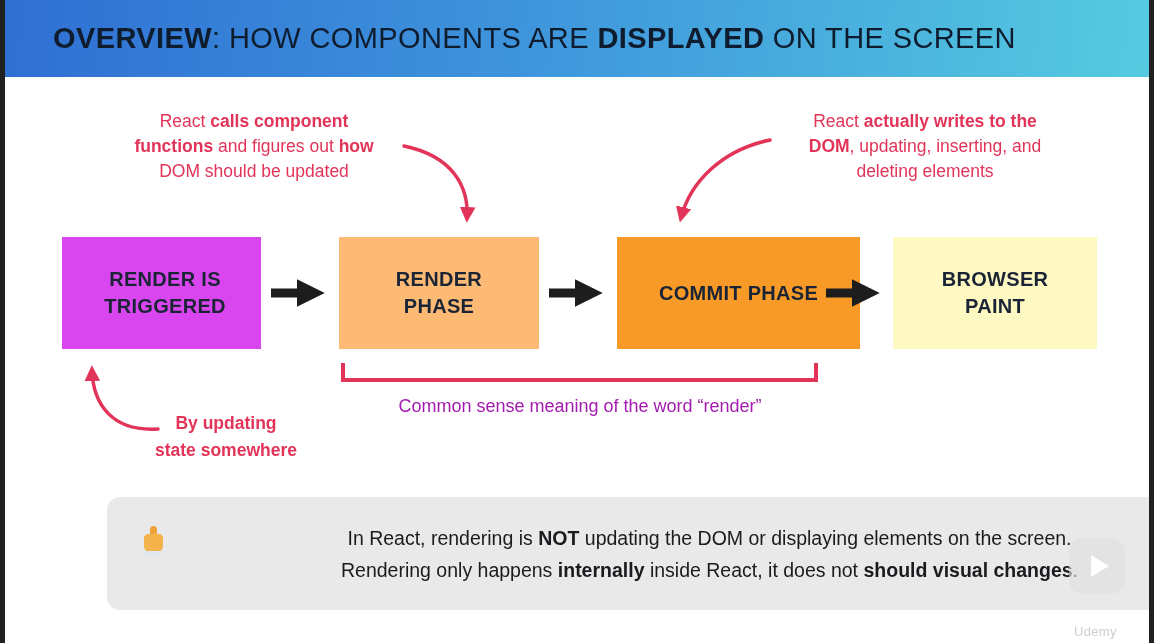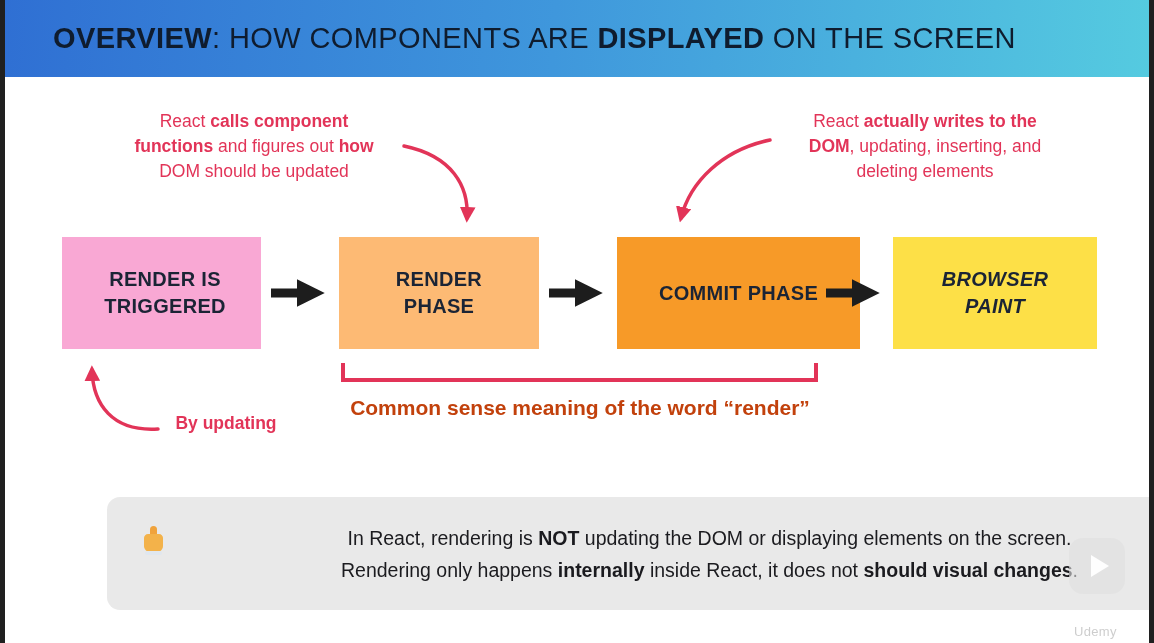--- a/index.html
+++ b/index.html
@@ -47,21 +47,21 @@
   .red-arrow{fill:none;stroke:#e23458;stroke-width:3.5;stroke-linecap:round;}
   .black-arrow{stroke:#1d1d1d;stroke-width:9;}
 
   .bracket{
     position:absolute;left:341px;top:363px;width:477px;height:19px;
     border-left:4px solid #e23458;border-right:4px solid #e23458;
     border-bottom:4px solid #e23458;box-sizing:border-box;z-index:9;
   }
   .bracket-caption{
     position:absolute;left:300px;top:396px;width:560px;text-align:center;
-    color:#c2410c;font-size:21px;font-weight:700;z-index:9;
+    color:#a21caf;font-size:18px;font-weight:400;z-index:9;
   }
 
   .note{
     position:absolute;left:107px;top:497px;width:1131px;height:113px;
     background:#e9e9e9;border-radius:13px;z-index:8;padding-left:40px;
   }
   .note-icon{position:absolute;left:33px;top:29px;width:26px;height:30px;}
   .note-text{
     position:absolute;left:62px;right:28px;top:25px;text-align:center;
     color:#1b1b1f;font-size:19.5px;line-height:32px;font-weight:500;
@@ -98,32 +98,33 @@
   </div>
 
   <div class="ann tr">
     <div><span>React </span><b>actually writes to the</b></div>
     <div><b>DOM</b><span>, updating, inserting, and</span></div>
     <div><span>deleting elements</span></div>
   </div>
 
   <div class="ann bl">
     <div>By updating</div>
+    <div>state somewhere</div>
   </div>
 
-  <div class="box box1" style="background: #f9a8d4; padding-left: 35px;">
+  <div class="box box1" style="background: #d946ef; padding-left: 35px;">
       <span>RENDER IS TRIGGERED</span>
     </div>
   <div class="box box2" style="background: #fdba74;">
       <span>RENDER PHASE</span>
     </div>
   <div class="box box3" style="background: rgb(247, 154, 40);">
       <span>COMMIT PHASE</span>
     </div>
-  <div class="box box4" style="background: #fde047; font-style: italic;">
+  <div class="box box4" style="background: #fef9c3;">
       <span>BROWSER PAINT</span>
     </div>
 
   <svg class="overlay" width="1154" height="643" viewBox="0 0 1154 643" aria-hidden="true">
     <defs>
       <marker id="redhead" viewBox="0 0 10 10" refX="7" refY="5" markerWidth="4.5" markerHeight="4.5" orient="auto">
         <path d="M0,0 L10,5 L0,10 z" fill="#e23458"></path>
       </marker>
       <marker id="blackhead" viewBox="0 0 10 10" refX="4" refY="5" markerWidth="3.1" markerHeight="3.1" orient="auto">
         <path d="M0,0 L10,5 L0,10 z" fill="#1d1d1d"></path>

